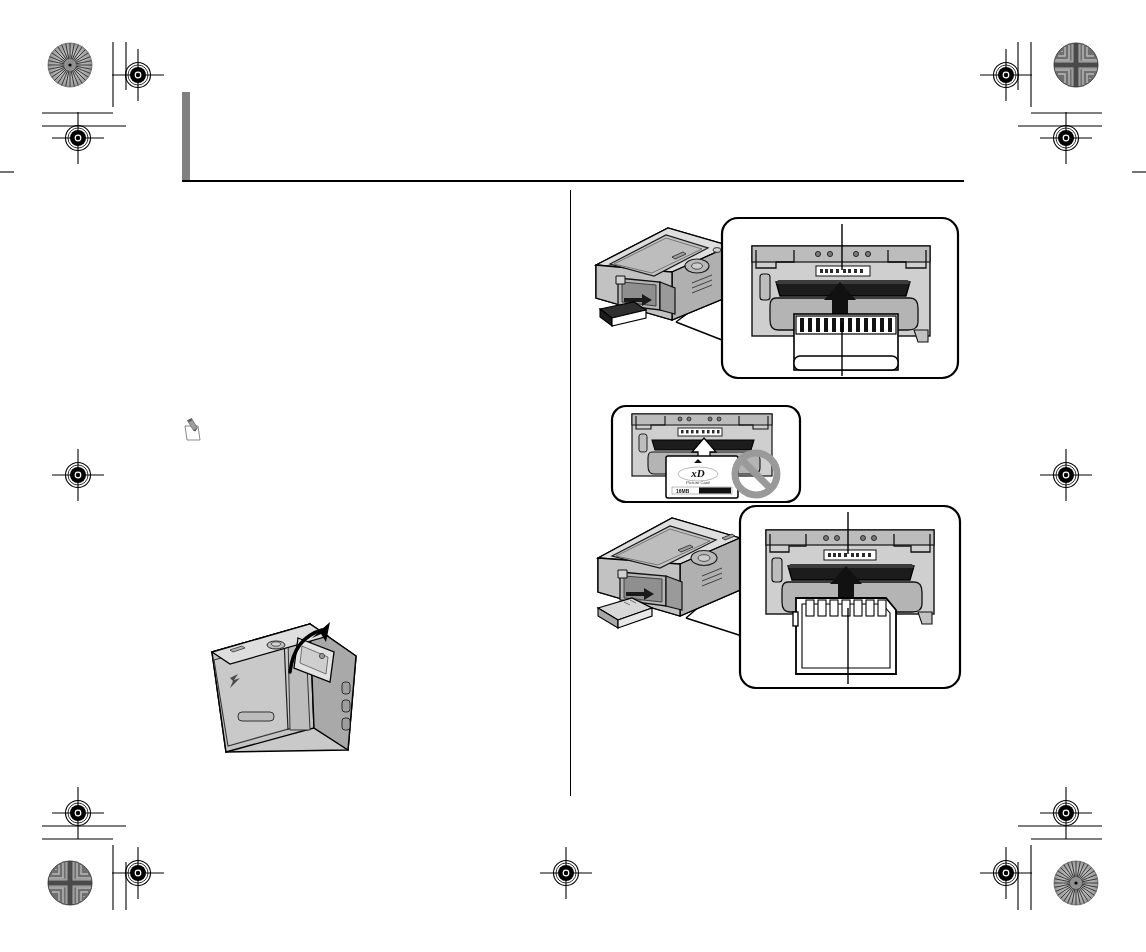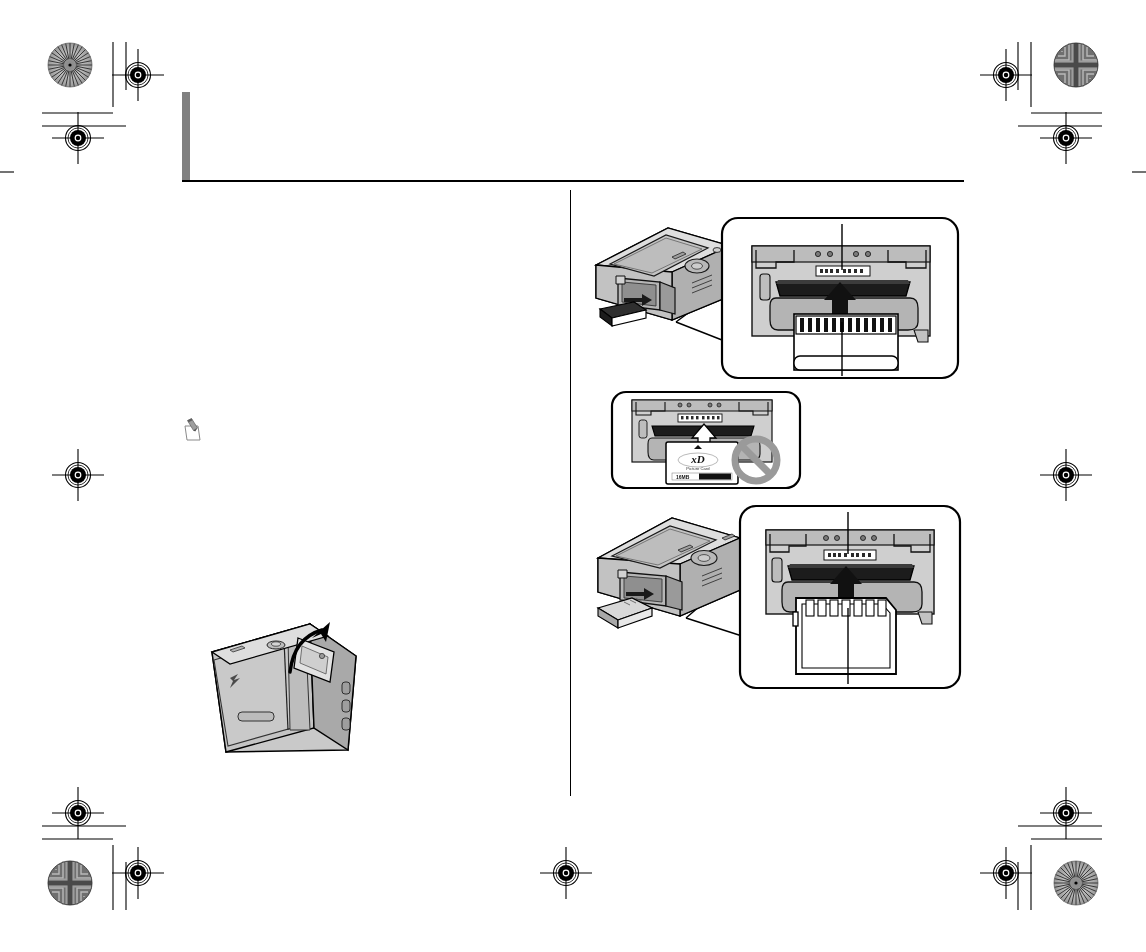--- a/index.html
+++ b/index.html
@@ -286,21 +286,21 @@
               <rect x="308" y="108" width="4" height="14"></rect>
           </g>
           <rect x="214" y="146" width="104" height="14" rx="6" fill="#ffffff" stroke="#000" stroke-width="1.4"></rect>
 
           <line x1="262" y1="14" x2="262" y2="60" stroke="#000" stroke-width="1.4"></line>
           <line x1="262" y1="112" x2="262" y2="166" stroke="#000" stroke-width="1.4"></line>
         </g>
       </svg>
     </div>
 
-    <div class="illus" style="left:428px;top:298px;width:162px;height:104px;">
+    <div class="illus" style="left:428px;top:312px;width:162px;height:104px;">
       <svg width="192" height="104" viewBox="0 0 192 104">
         <rect x="2" y="2" width="188" height="96" rx="14" ry="14" fill="#ffffff" stroke="#000" stroke-width="2.2"></rect>
 
         <rect x="22" y="10" width="140" height="62" fill="#cfcfcf" stroke="#111" stroke-width="1.2"></rect>
         <rect x="22" y="10" width="140" height="11" fill="#bcbcbc" stroke="#111" stroke-width="1"></rect>
         <g fill="#7a7a7a" stroke="#111" stroke-width="0.7">
           <circle cx="70" cy="15" r="2"></circle>
             <circle cx="79" cy="15" r="2"></circle>
           <circle cx="100" cy="15" r="2"></circle>
             <circle cx="109" cy="15" r="2"></circle>

